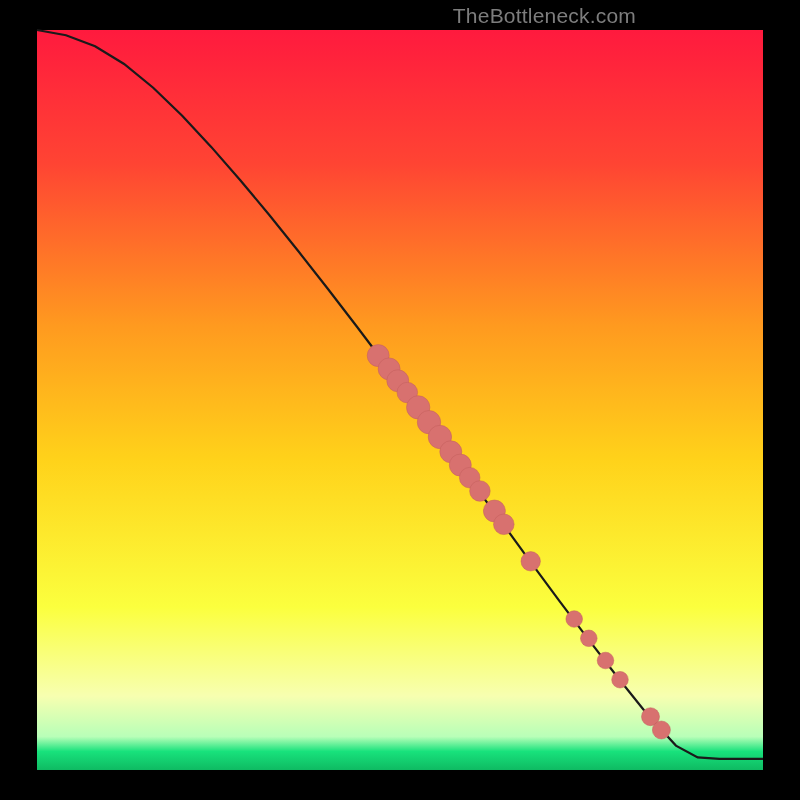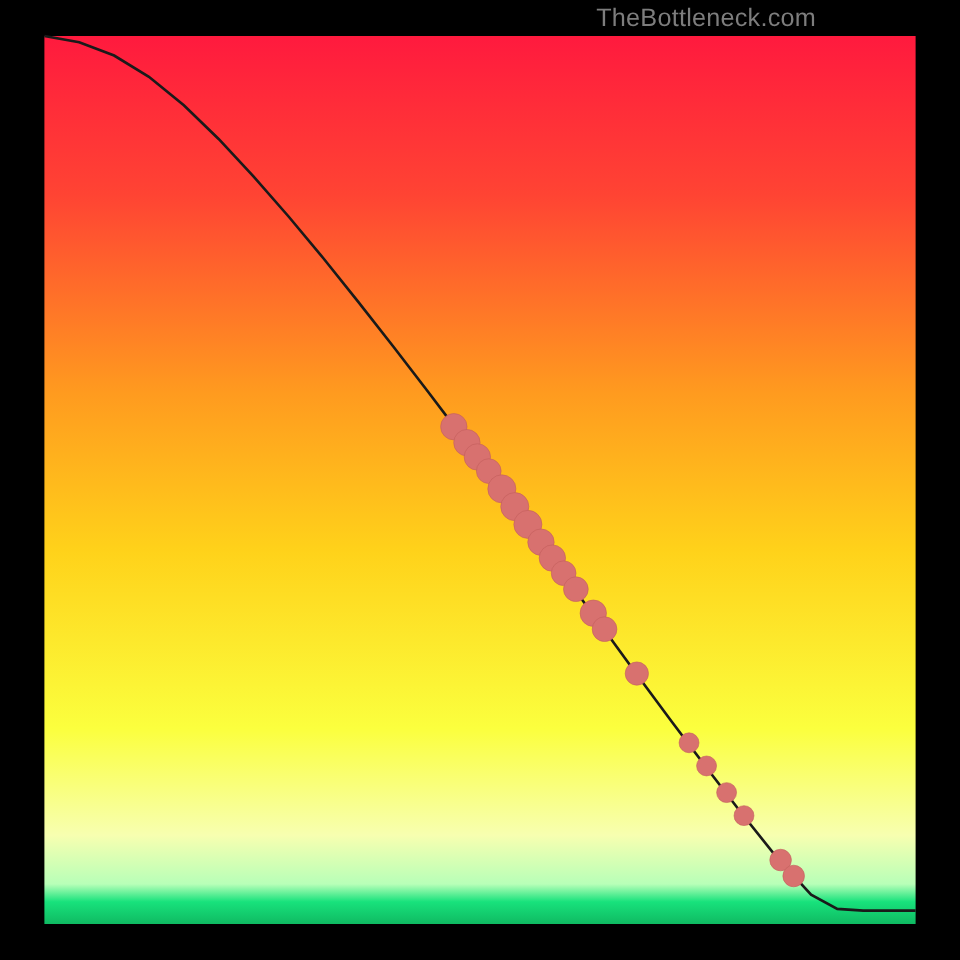--- a/index.html
+++ b/index.html
@@ -8,21 +8,20 @@
     width: 800px;
     height: 800px;
     background: #000;
     overflow: hidden;
     font-family: Arial, Helvetica, sans-serif;
   }
   .stage {
     position: relative;
     width: 648px;
     height: 800px;
-    padding-left: 44px;
   }
   .svg-root {
     position: absolute;
     left: 0;
     top: 0;
   }
   .watermark {
     position: absolute;
     top: 4px;
     right: 12px;

